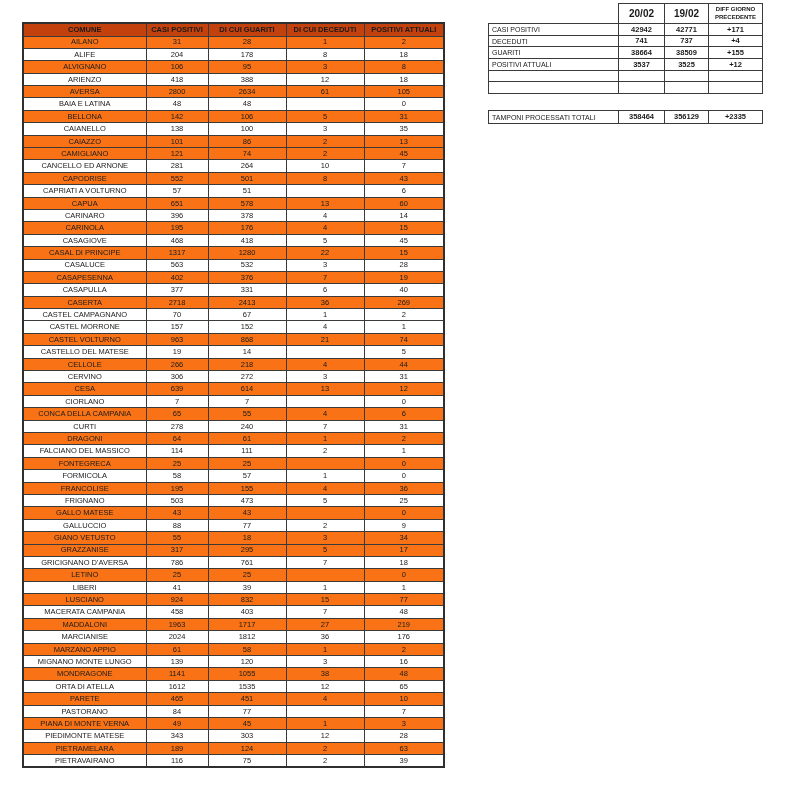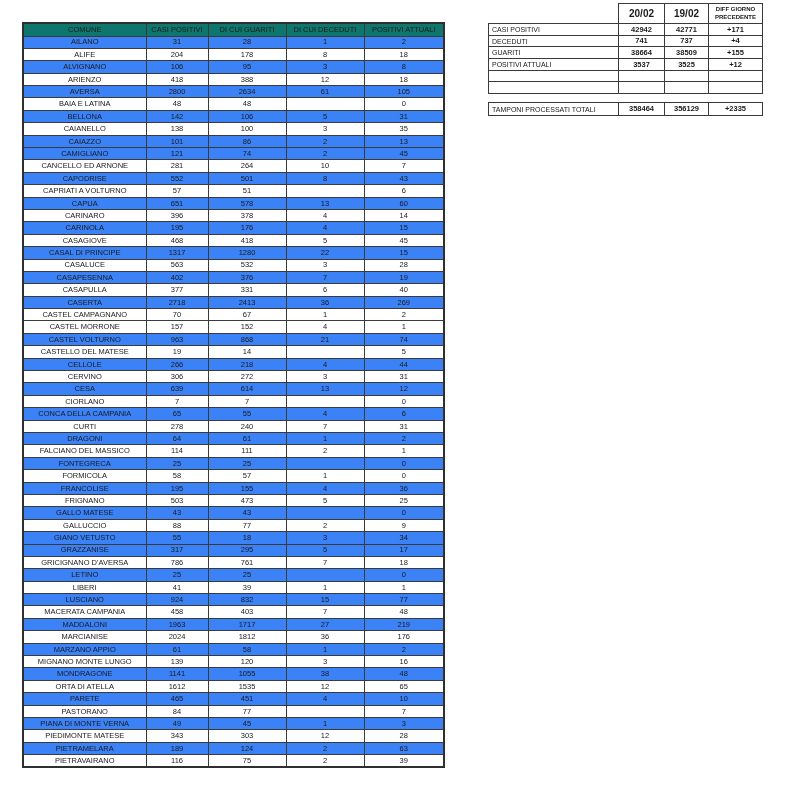--- a/index.html
+++ b/index.html
@@ -23,23 +23,23 @@
   .main-table th, .main-table td {
     border: 1px solid #3a3a3a;
     padding: 0 1px;
     font-size: 7.5px;
     line-height: 1;
     text-align: center;
     white-space: nowrap;
     overflow: hidden;
   }
   .main-table thead tr { height: 13px; }
-  .main-table th { font-weight: normal; background: #0f766e; }
+  .main-table th { font-weight: bold; background: #c2410c; }
   .main-table tbody tr { height: 12.4px; }
-  .main-table tbody tr.alt { background: #3b82f6; }
+  .main-table tbody tr.alt { background: #f97316; }
 
   
   .summary { position: absolute; left: 488px; top: 3px; width: 274px; }
   .summary-table, .tamponi-table { width: 274px; }
   .summary-table th, .summary-table td,
   .tamponi-table td {
     border: 1px solid #3a3a3a;
     padding: 0 1px;
     font-size: 7.5px;
     line-height: 1;
@@ -52,21 +52,21 @@
   .summary-table th.blank { border: none; background: transparent; }
   .summary-table tbody tr { height: 11.7px; }
   .summary-table td, .tamponi-table td { font-weight: bold; }
   .summary-table td.label, .tamponi-table td.label {
     text-align: left;
     font-weight: normal;
     font-size: 7px;
     padding-left: 3px;
     white-space: nowrap;
   }
-  .tamponi-table { margin-top: 8px; }
+  .tamponi-table { margin-top: 16px; }
   .tamponi-table tr { height: 13px; }
 </style>
 </head>
 <body>
 
 <div class="page">
 
   <table class="main-table">
     <colgroup>
       <col style="width:123px">

